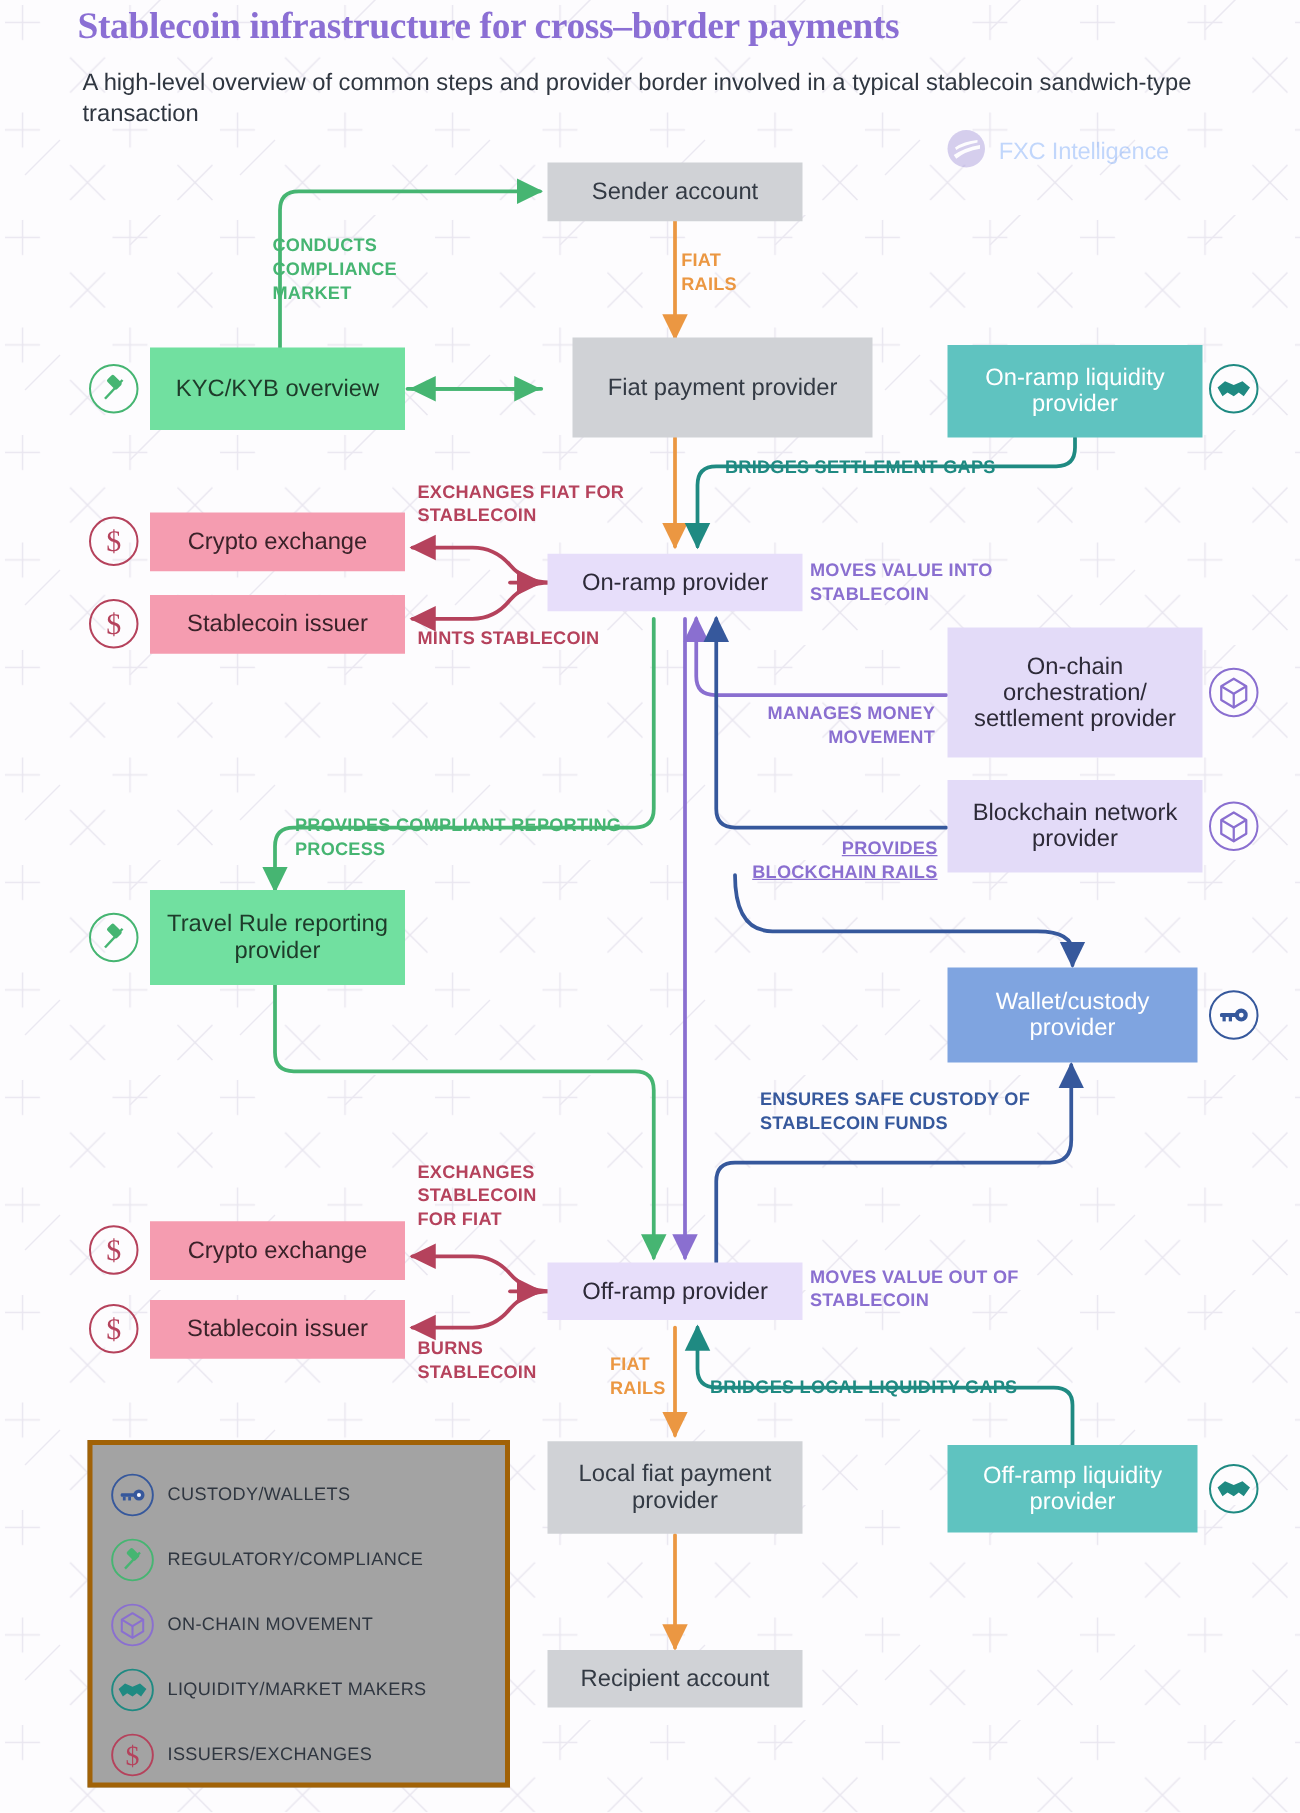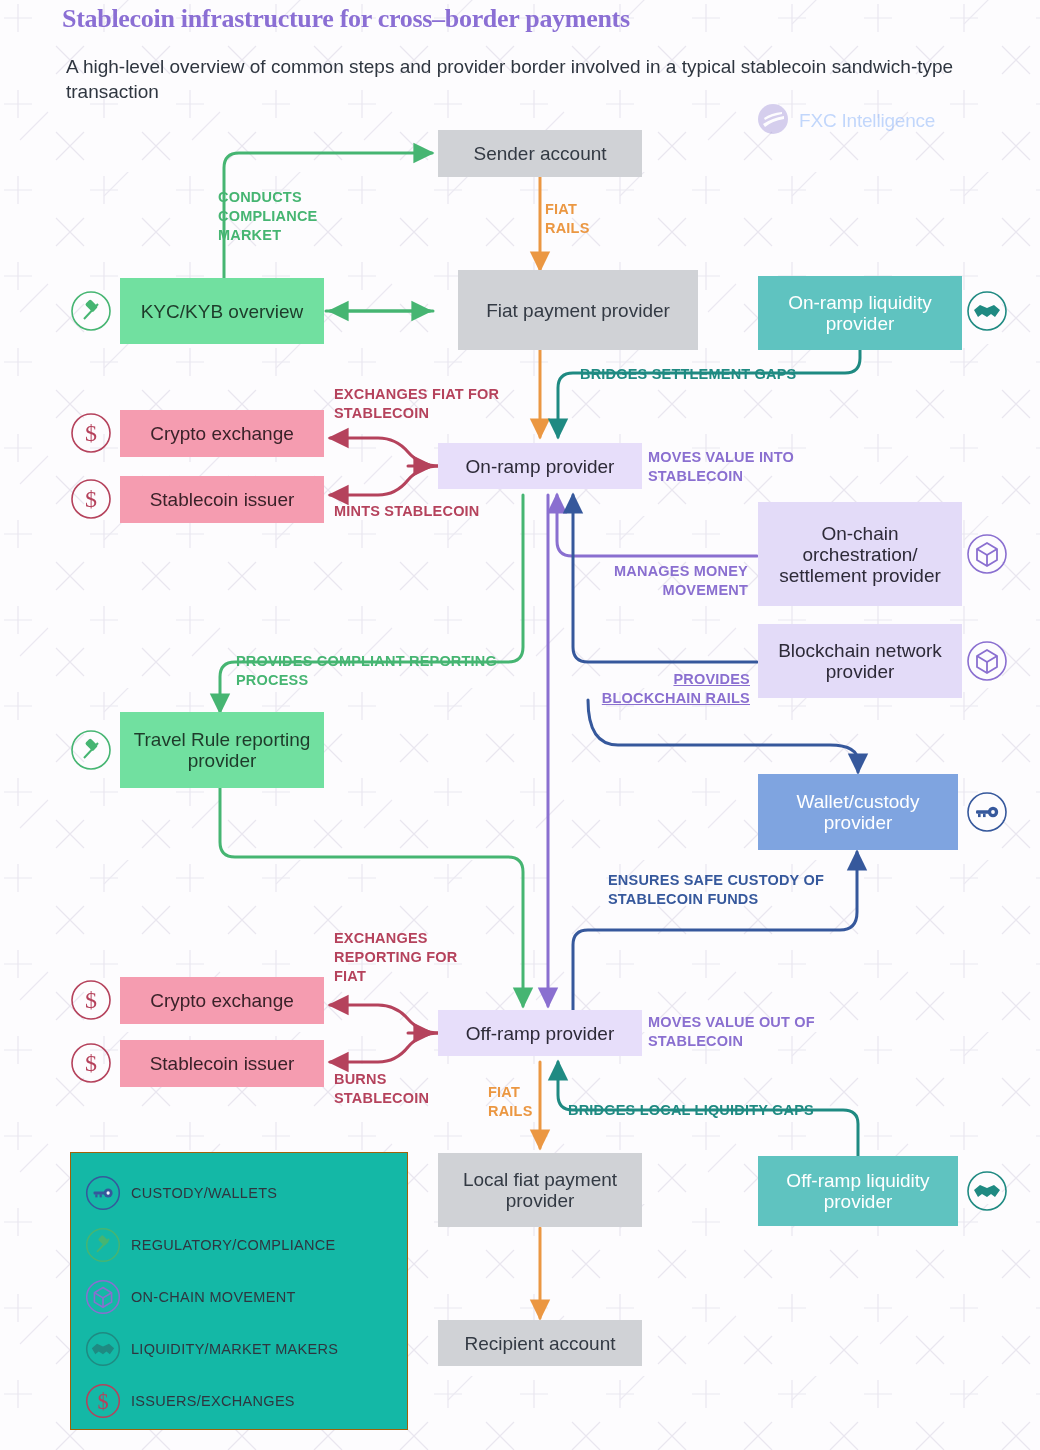--- a/index.html
+++ b/index.html
@@ -7,21 +7,21 @@
     width:1040px;height:1450px;position:relative;overflow:hidden;
     font-family:"Liberation Sans","DejaVu Sans",sans-serif;
     background:#fdfcfe;
   }
   #bgpattern{position:absolute;inset:0;z-index:0;opacity:.55;}
   #edges{position:absolute;left:0;top:0;width:1040px;height:1450px;z-index:1;}
 
   .title{
     position:absolute;left:62px;top:4px;z-index:5;
     font-family:"Liberation Serif","DejaVu Serif",serif;
-    font-weight:700;font-size:26px;color:#8b6fd4;letter-spacing:-.3px;
+    font-weight:700;font-size:30px;color:#8b6fd4;letter-spacing:-.3px;
     white-space:nowrap;
   }
   .subtitle{
     position:absolute;left:66px;top:54px;width:910px;z-index:5;
     font-size:19px;line-height:25px;color:#2f3640;
   }
   .brand{
     position:absolute;left:756px;top:102px;z-index:5;
     display:flex;align-items:center;gap:9px;opacity:.30;
   }
@@ -49,21 +49,21 @@
   .c-purple{color:#8a6fd0;}
   .c-navy{color:#36589c;}
 
   
   .ico{position:absolute;z-index:5;width:42px;height:42px;}
   .ico svg{width:42px;height:42px;display:block;}
 
   
   .legend{
     position:absolute;left:70px;top:1152px;width:338px;height:278px;z-index:6;
-    background:#14b8a6;border:1px solid #a16207;box-sizing:border-box;padding:14px 0 0 14px;
+    background:#a3a3a3;border:4px solid #a16207;box-sizing:border-box;padding:14px 0 0 14px;
   }
   .legend-row{display:flex;align-items:center;height:52px;gap:10px;}
   .legend-row .li{width:36px;height:36px;flex:0 0 36px;}
   .legend-row .li svg{width:36px;height:36px;display:block;}
   .legend-row .lt{font-size:14.5px;color:#2f3640;letter-spacing:.3px;font-weight:400;}
 </style>
 </head>
 <body>
 
 <svg id="bgpattern" viewBox="0 0 1040 1450">
@@ -197,21 +197,21 @@
 <div class="elab c-green" style="left:218px;top:188px;width:160px;">CONDUCTS COMPLIANCE MARKET</div>
 <div class="elab c-orange" style="left:545px;top:200px;width:60px;">FIAT RAILS</div>
 <div class="elab c-teal" style="left:580px;top:365px;width:280px;">BRIDGES SETTLEMENT GAPS</div>
 <div class="elab c-red" style="left:334px;top:385px;width:170px;">EXCHANGES FIAT FOR STABLECOIN</div>
 <div class="elab c-red" style="left:334px;top:502px;width:150px;">MINTS STABLECOIN</div>
 <div class="elab c-purple" style="left:648px;top:448px;width:200px;">MOVES VALUE INTO STABLECOIN</div>
 <div class="elab c-purple" style="left:580px;top:562px;width:168px;text-align:right;">MANAGES MONEY MOVEMENT</div>
 <div class="elab c-purple" style="left:578px;top:670px;width:172px;text-align:right;text-decoration:underline;">PROVIDES BLOCKCHAIN RAILS</div>
 <div class="elab c-green" style="left:236px;top:652px;width:270px;">PROVIDES COMPLIANT REPORTING PROCESS</div>
 <div class="elab c-navy" style="left:608px;top:871px;width:240px;">ENSURES SAFE CUSTODY OF STABLECOIN FUNDS</div>
-<div class="elab c-red" style="left:334px;top:929px;width:130px;">EXCHANGES REPORTING FOR FIAT</div>
+<div class="elab c-red" style="left:334px;top:929px;width:130px;">EXCHANGES STABLECOIN FOR FIAT</div>
 <div class="elab c-red" style="left:334px;top:1070px;width:140px;">BURNS STABLECOIN</div>
 <div class="elab c-purple" style="left:648px;top:1013px;width:200px;">MOVES VALUE OUT OF STABLECOIN</div>
 <div class="elab c-orange" style="left:488px;top:1083px;width:60px;">FIAT RAILS</div>
 <div class="elab c-teal" style="left:568px;top:1101px;width:330px;">BRIDGES LOCAL LIQUIDITY GAPS</div>
 
 <div class="ico" style="left:70px;top:290px;">
   <svg viewBox="0 0 42 42">
       <circle cx="21" cy="21" r="19" fill="none" stroke="#46b572" stroke-width="1.6"></circle>
     <g fill="#46b572">
         <rect x="16" y="12" width="11" height="7.5" rx="1.6" transform="rotate(45 21.5 15.7)"></rect>

